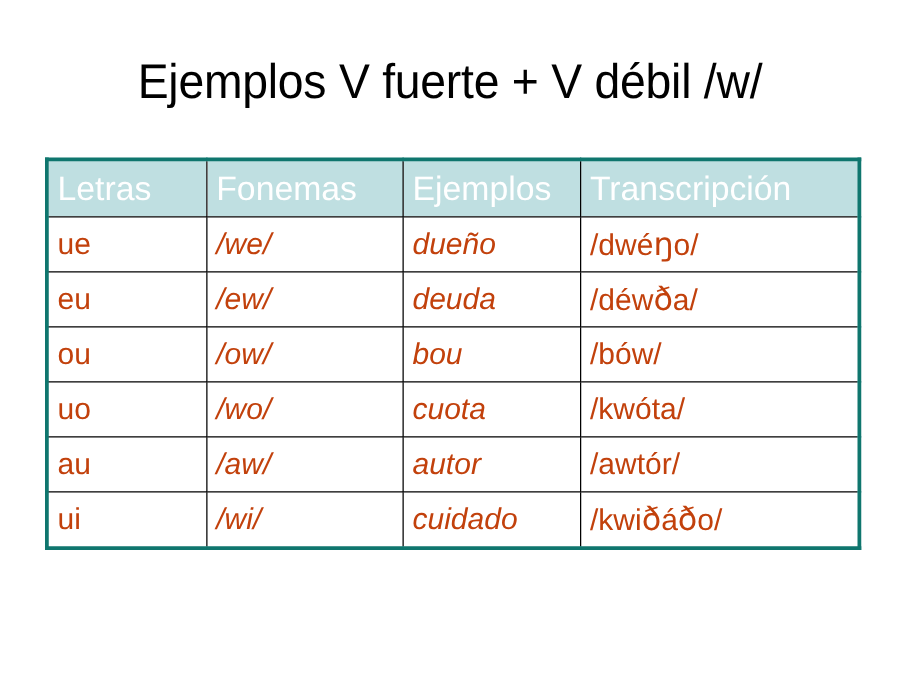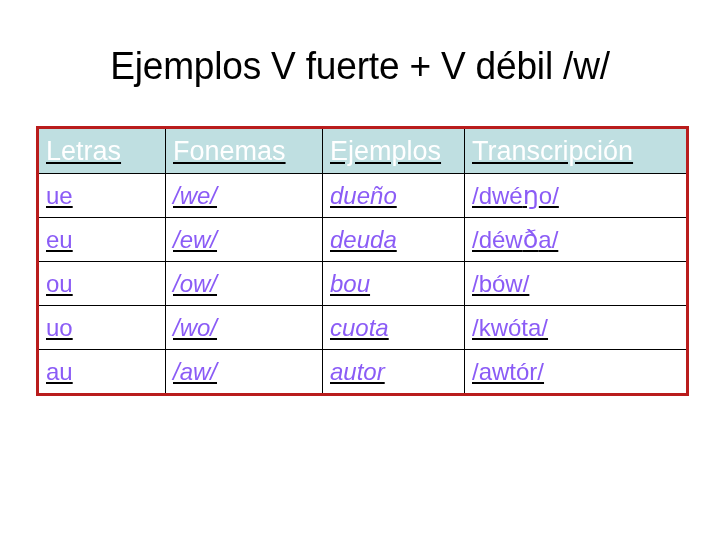--- a/index.html
+++ b/index.html
@@ -38,37 +38,36 @@
   .table-wrap {
     position: absolute;
     left: 36px;
     top: 126px;
     width: 650px;
   }
   table.ipa-table {
     border-collapse: collapse;
     width: 650px;
     table-layout: fixed;
-    border: 3px solid #b91c1c;
-    text-decoration: underline;
+    border: 3px solid #0f766e;
   }
   table.ipa-table col.c1 { width: 128px; }
   table.ipa-table col.c2 { width: 157px; }
   table.ipa-table col.c3 { width: 142px; }
   table.ipa-table col.c4 { width: 223px; }
 
   table.ipa-table th,
   table.ipa-table td {
     border: 1.5px solid #000000;
     padding: 0 0 0 7px;
     vertical-align: middle;
     text-align: left;
     font-family: "Liberation Sans", sans-serif;
     font-weight: 400;
-    color: #8b5cf6;
+    color: #c2410c;
     overflow: hidden;
     white-space: nowrap;
   }
   table.ipa-table thead th {
     background: #bfdfe1;
     color: #ffffff;
     height: 44px;
     font-size: 27px;
     line-height: 30px;
     font-weight: 400;
@@ -145,17 +144,23 @@
           <td class="col-phonemes">/wo/</td>
           <td class="col-example">cuota</td>
           <td class="col-transcription">/kwóta/</td>
         </tr>
         <tr>
           <td class="col-letters">au</td>
           <td class="col-phonemes">/aw/</td>
           <td class="col-example">autor</td>
           <td class="col-transcription">/awtór/</td>
         </tr>
+        <tr>
+          <td class="col-letters">ui</td>
+          <td class="col-phonemes">/wi/</td>
+          <td class="col-example">cuidado</td>
+          <td class="col-transcription">/kwi<span class="fb">ð</span>á<span class="fb">ð</span>o/</td>
+        </tr>
       </tbody>
     </table>
   </div>
 
 </div>
 
 </body></html>

